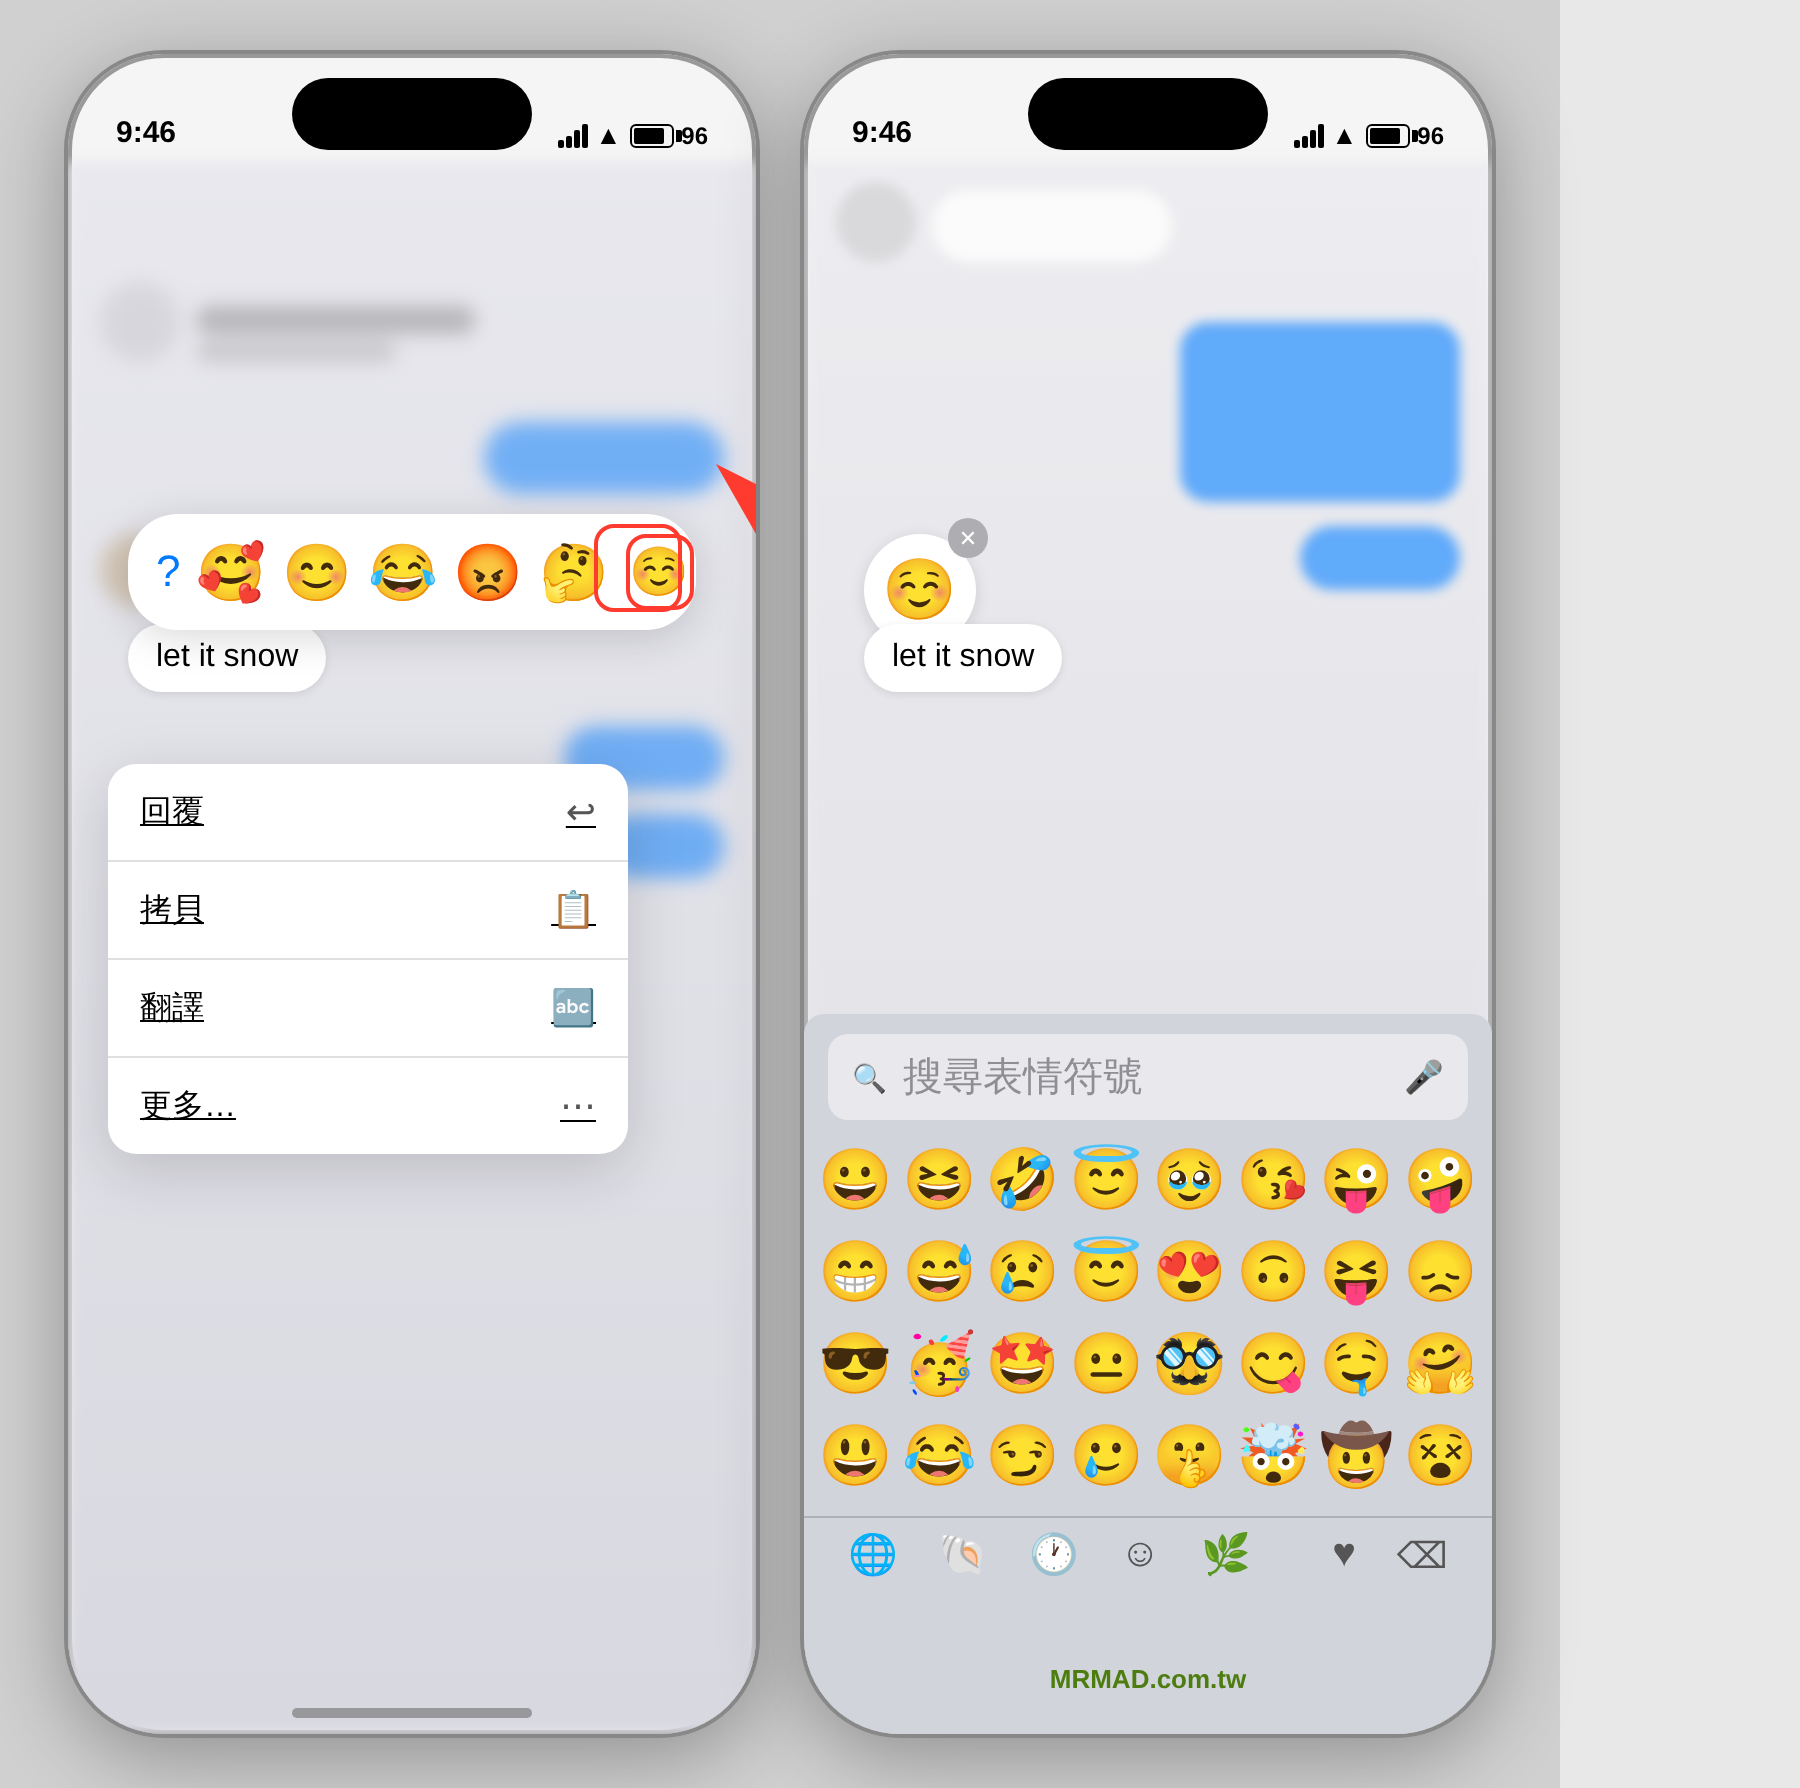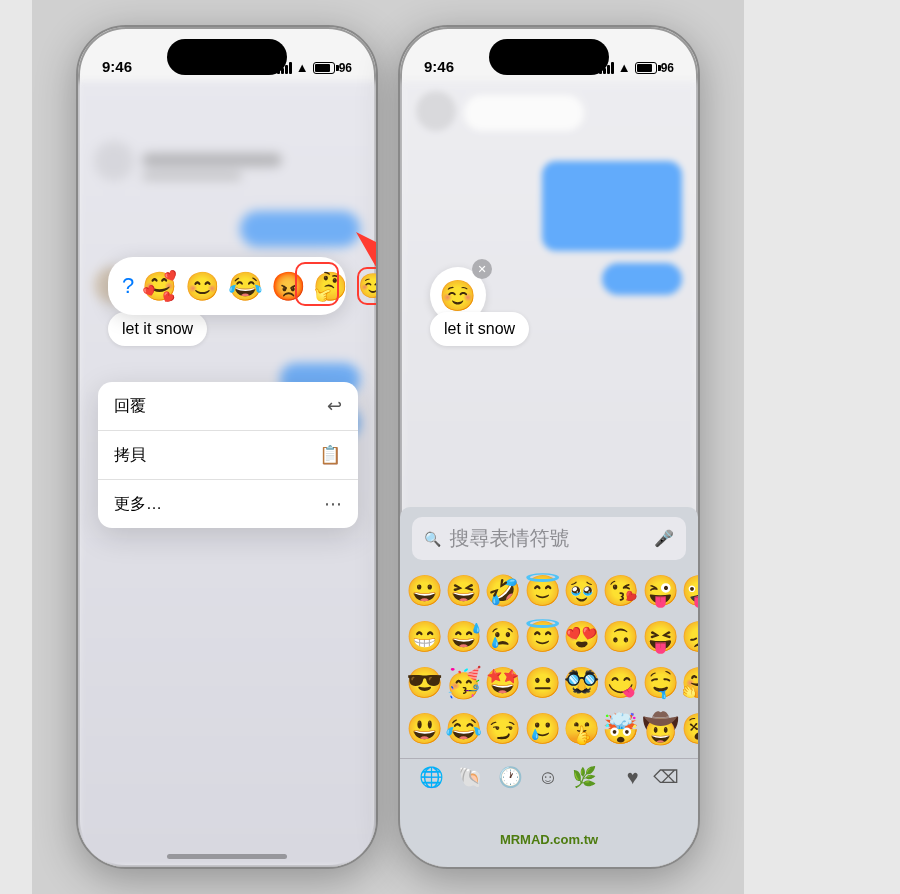--- a/index.html
+++ b/index.html
@@ -7,29 +7,28 @@
       width: 900px;
       height: 894px;
       background: #e8e8e8;
       display: flex;
       font-family: -apple-system, BlinkMacSystemFont, 'Helvetica Neue', sans-serif;
       overflow: hidden;
     }
 
     .phone-container {
       display: flex;
-      width: 712px;
+      width: 780px;
       height: 894px;
       gap: 0;
       background: #d0d0d0;
       align-items: center;
       justify-content: center;
-      padding: 20px 44px;
+      padding: 20px 32px;
       gap: 20px;
-      margin-left: 32px;
     }
 
     .phone {
       width: 390px;
       height: 844px;
       background: #f5f5f5;
       border-radius: 50px;
       position: relative;
       overflow: hidden;
       box-shadow: 0 10px 40px rgba(0,0,0,0.3), inset 0 0 0 2px #999;
@@ -176,20 +175,21 @@
     .context-menu {
       position: absolute;
       top: 355px;
       left: 20px;
       width: 260px;
       background: white;
       border-radius: 14px;
       overflow: hidden;
       box-shadow: 0 8px 30px rgba(0,0,0,0.15);
       z-index: 50;
+      text-decoration: underline;
     }
 
     .context-menu-item {
       display: flex;
       align-items: center;
       justify-content: space-between;
       padding: 13px 16px;
       border-bottom: 0.5px solid #e0e0e0;
       font-size: 16px;
       color: #000;
@@ -464,20 +464,24 @@
     <div class="context-menu">
       <div class="context-menu-item">
         <span>回覆</span>
         <span class="context-menu-icon">↩</span>
       </div>
       <div class="context-menu-item">
         <span>拷貝</span>
         <span class="context-menu-icon">📋</span>
       </div>
       <div class="context-menu-item">
+        <span>翻譯</span>
+        <span class="context-menu-icon">🔤</span>
+      </div>
+      <div class="context-menu-item">
         <span>更多…</span>
         <span class="context-menu-icon">⋯</span>
       </div>
     </div>
 
     <div class="home-indicator"></div>
   </div>
 
   <div class="phone">
     <div class="dynamic-island"></div>

